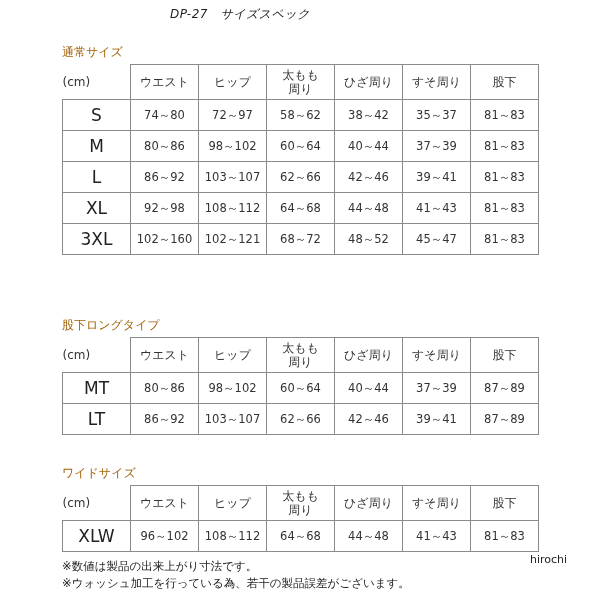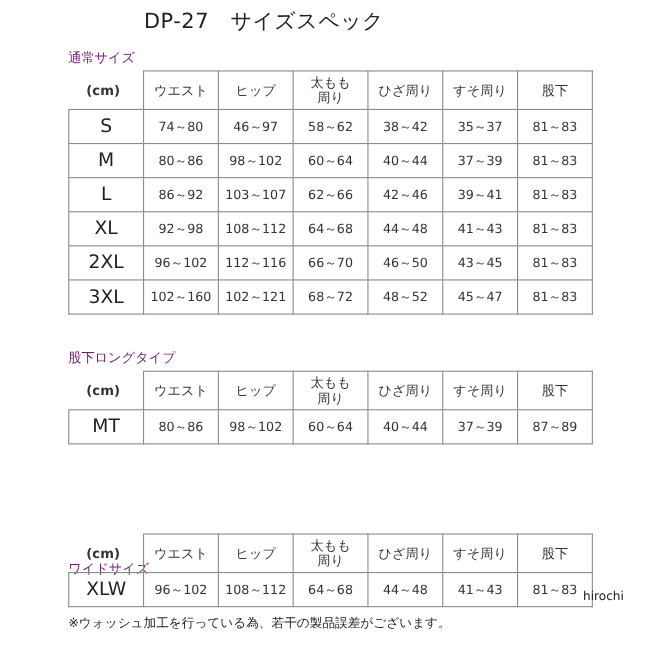--- a/index.html
+++ b/index.html
@@ -1,31 +1,31 @@
 <!DOCTYPE html>
 <html><head>
 <meta charset="utf-8">
 <style>
   html, body { margin: 0; padding: 0; background: #ffffff; }
   body { width: 600px; height: 600px; position: relative; overflow: hidden;
          font-family: "DejaVu Sans", "Liberation Sans", sans-serif; color: #222; }
   .title { position: absolute; top: 6px; left: 0; width: 480px; text-align: center;
-           font-size: 19px; letter-spacing: 0.5px; color: #222; }
-  .section-label { position: absolute; left: 62px; font-size: 12px; color: #701a75; }
+           font-size: 12px; letter-spacing: 0.5px; color: #222; font-style: italic; }
+  .section-label { position: absolute; left: 62px; font-size: 12px; color: #a16207; }
   table.spec { position: absolute; left: 62px; border-collapse: collapse; table-layout: fixed; }
   table.spec td { border: 1px solid #8a8a8a; text-align: center; vertical-align: middle;
                   padding: 0; font-size: 11.5px; color: #333; overflow: hidden; }
-  table.spec td.corner { border-top: none; border-left: none; text-align: center;
-                         padding-right: 5px; font-size: 10px; color: #333; font-weight: bold; }
+  table.spec td.corner { border-top: none; border-left: none; text-align: left;
+                         padding-right: 5px; font-size: 10px; color: #333; }
   table.spec tr.head td { height: 34px; font-size: 12px; line-height: 14px; }
   table.spec tr.body td { height: 30px; }
   table.spec td.size { font-size: 17px; color: #222; }
   col.c0 { width: 68px; } col.cn { width: 68px; }
   .notes { position: absolute; left: 62px; top: 558px; font-size: 11.5px; line-height: 17px; color: #222; }
-  .watermark { position: absolute; left: 530px; top: 535px; font-size: 11px; color: #222; }
+  .watermark { position: absolute; left: 530px; top: 553px; font-size: 11px; color: #222; }
 </style>
 </head>
 <body>
 
 <div class="title">DP-27　サイズスペック</div>
 
 <div class="section-label" style="top:44px;">通常サイズ</div>
 <table class="spec" style="top:64px;">
   <colgroup>
       <col class="c0">
@@ -42,21 +42,21 @@
     <td>ウエスト</td>
     <td>ヒップ</td>
     <td><span>太もも</span><br><span>周り</span></td>
     <td>ひざ周り</td>
     <td>すそ周り</td>
     <td>股下</td>
   </tr>
   <tr class="body">
     <td class="size">S</td>
     <td>74～80</td>
-    <td>46～97</td>
+    <td>72～97</td>
     <td>58～62</td>
     <td>38～42</td>
     <td>35～37</td>
     <td>81～83</td>
   </tr>
   <tr class="body">
     <td class="size">M</td>
     <td>80～86</td>
     <td>98～102</td>
     <td>60～64</td>
@@ -73,29 +73,20 @@
     <td>39～41</td>
     <td>81～83</td>
   </tr>
   <tr class="body">
     <td class="size">XL</td>
     <td>92～98</td>
     <td>108～112</td>
     <td>64～68</td>
     <td>44～48</td>
     <td>41～43</td>
-    <td>81～83</td>
-  </tr>
-  <tr class="body">
-    <td class="size">2XL</td>
-    <td>96～102</td>
-    <td>112～116</td>
-    <td>66～70</td>
-    <td>46～50</td>
-    <td>43～45</td>
     <td>81～83</td>
   </tr>
   <tr class="body">
     <td class="size">3XL</td>
     <td>102～160</td>
     <td>102～121</td>
     <td>68～72</td>
     <td>48～52</td>
     <td>45～47</td>
     <td>81～83</td>
@@ -126,24 +117,33 @@
   </tr>
   <tr class="body">
     <td class="size">MT</td>
     <td>80～86</td>
     <td>98～102</td>
     <td>60～64</td>
     <td>40～44</td>
     <td>37～39</td>
     <td>87～89</td>
   </tr>
+  <tr class="body">
+    <td class="size">LT</td>
+    <td>86～92</td>
+    <td>103～107</td>
+    <td>62～66</td>
+    <td>42～46</td>
+    <td>39～41</td>
+    <td>87～89</td>
+  </tr>
 </tbody>
   </table>
 
-<div class="section-label" style="top:465px;margin-top:44px;">ワイドサイズ</div>
+<div class="section-label" style="top:465px;">ワイドサイズ</div>
 <table class="spec" style="top:485px;">
   <colgroup>
       <col class="c0">
       <col class="cn">
       <col class="cn">
       <col class="cn">
       <col class="cn">
       <col class="cn">
       <col class="cn">
     </colgroup>
@@ -165,14 +165,15 @@
     <td>44～48</td>
     <td>41～43</td>
     <td>81～83</td>
   </tr>
 </tbody>
   </table>
 
 <div class="watermark">hirochi</div>
 
 <div class="notes">
+  <div>※数値は製品の出来上がり寸法です。</div>
   <div>※ウォッシュ加工を行っている為、若干の製品誤差がございます。</div>
 </div>
 
 </body></html>

